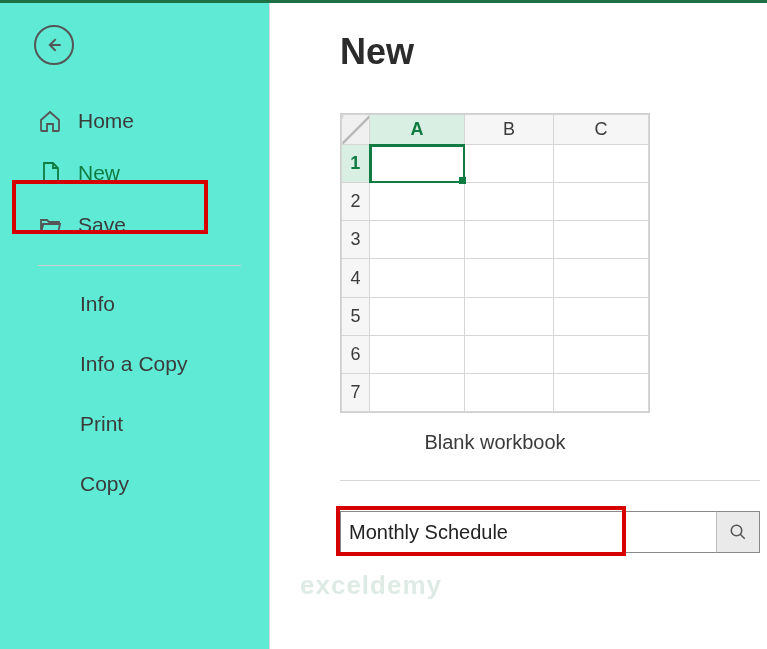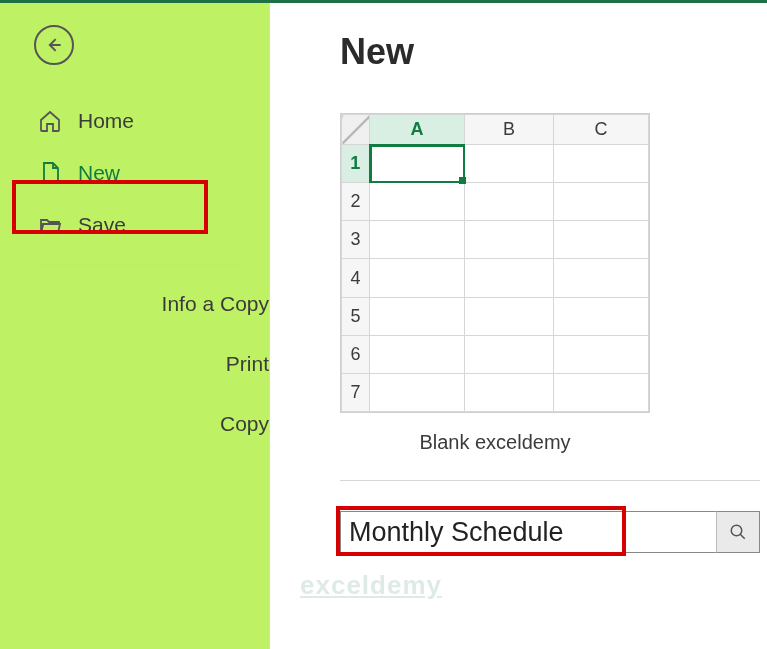--- a/index.html
+++ b/index.html
@@ -12,26 +12,25 @@
     position: relative;
   }
   .container {
     display: flex;
     width: 100%;
     height: 100%;
     border-top: 3px solid #1e7145;
   }
   .sidebar {
     width: 270px;
-    background: #bef264;
+    background: #5eead4;
     border-right: 1px solid #d8d8d8;
     padding-top: 22px;
     padding-left: 0;
     height: 100%;
-    text-align: right;
   }
   .back-circle {
     width: 40px;
     height: 40px;
     border: 2px solid #555;
     border-radius: 50%;
     margin-left: 34px;
     margin-bottom: 30px;
     display: flex;
     align-items: center;
@@ -165,21 +164,21 @@
     margin: 26px 0 30px 0;
     width: 420px;
   }
   .search-box {
     position: relative;
     width: 420px;
   }
   .search-input {
     width: 100%;
     height: 42px;
-    font-size: 27px;
+    font-size: 20px;
     padding: 4px 60px 4px 8px;
     border: 1px solid #888;
     background: #fff;
     color: #222;
   }
   .search-btn {
     position: absolute;
     right: 0;
     top: 0;
     width: 44px;
@@ -201,21 +200,20 @@
   .watermark {
     position: absolute;
     left: 300px;
     top: 572px;
     opacity: 0.14;
     font-size: 14px;
     color: #1e7145;
     pointer-events: none;
     line-height: 1.05;
     z-index: 0;
-    text-decoration: underline;
   }
   .watermark .big { font-size: 26px; font-weight: 700; letter-spacing: 1px; }
 </style>
 </head>
 <body>
 
 <div class="container">
   <div class="sidebar">
     <div class="back-circle">
       <svg viewBox="0 0 24 24" fill="none" stroke="#555" stroke-width="2.4">
@@ -247,20 +245,21 @@
         <svg viewBox="0 0 24 24" fill="none" stroke="#555" stroke-width="1.8">
             <path d="M3 7h6l2 2h10v2H5l-2 9V7z"></path>
             <path d="M5 11h17l-2 9H3l2-9z"></path>
           </svg>
       </span>
       <span>Save</span>
     </div>
 
     <div class="divider"></div>
 
+    <div class="sub-item"><span>Info</span></div>
     <div class="sub-item"><span>Info a Copy</span></div>
     <div class="sub-item"><span>Print</span></div>
     <div class="sub-item"><span>Copy</span></div>
   </div>
 
   <div class="highlight-new"></div>
 
   <div class="main">
     <div class="page-title">New</div>
 
@@ -316,21 +315,21 @@
               </tr>
           <tr>
                 <th class="rowhead">7</th>
                 <td class="cell"></td>
                 <td class="cell"></td>
                 <td class="cell"></td>
               </tr>
         </tbody>
           </table>
       </div>
-      <div class="template-label">Blank exceldemy</div>
+      <div class="template-label">Blank workbook</div>
     </div>
 
     <div class="hr-main"></div>
 
     <div class="search-box" style="position:relative;">
       <input class="search-input" type="text" value="Monthly Schedule" style="">
       <div class="search-btn">
         <svg width="18" height="18" viewBox="0 0 24 24" fill="none" stroke="#555" stroke-width="2">
             <circle cx="10" cy="10" r="7"></circle>
             <path d="M15 15l6 6"></path>

